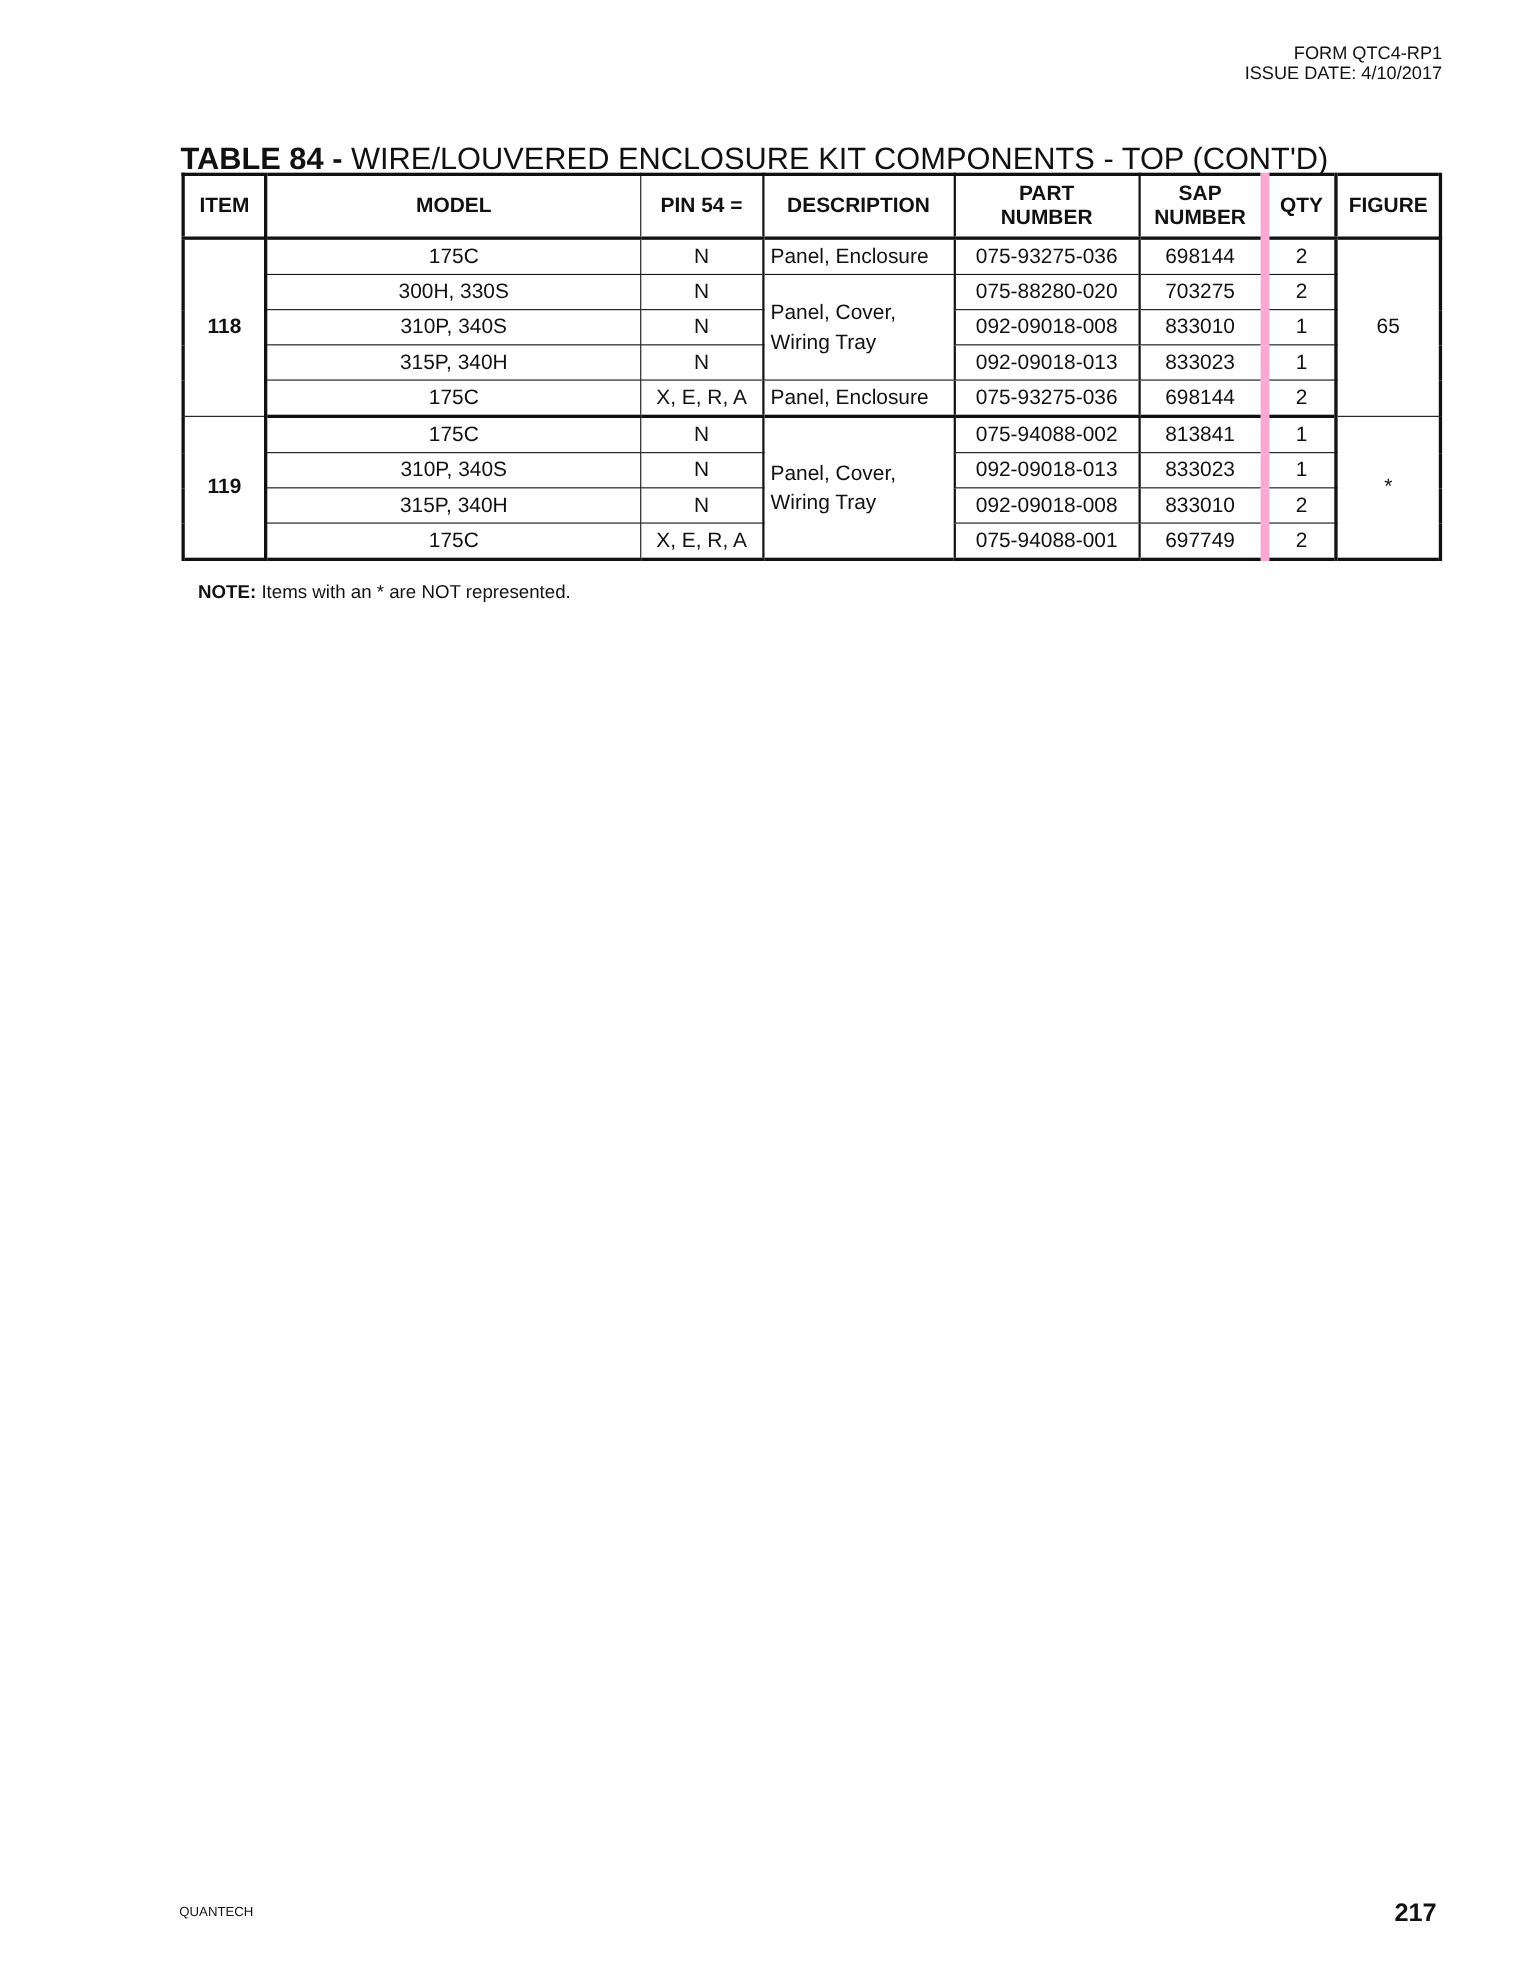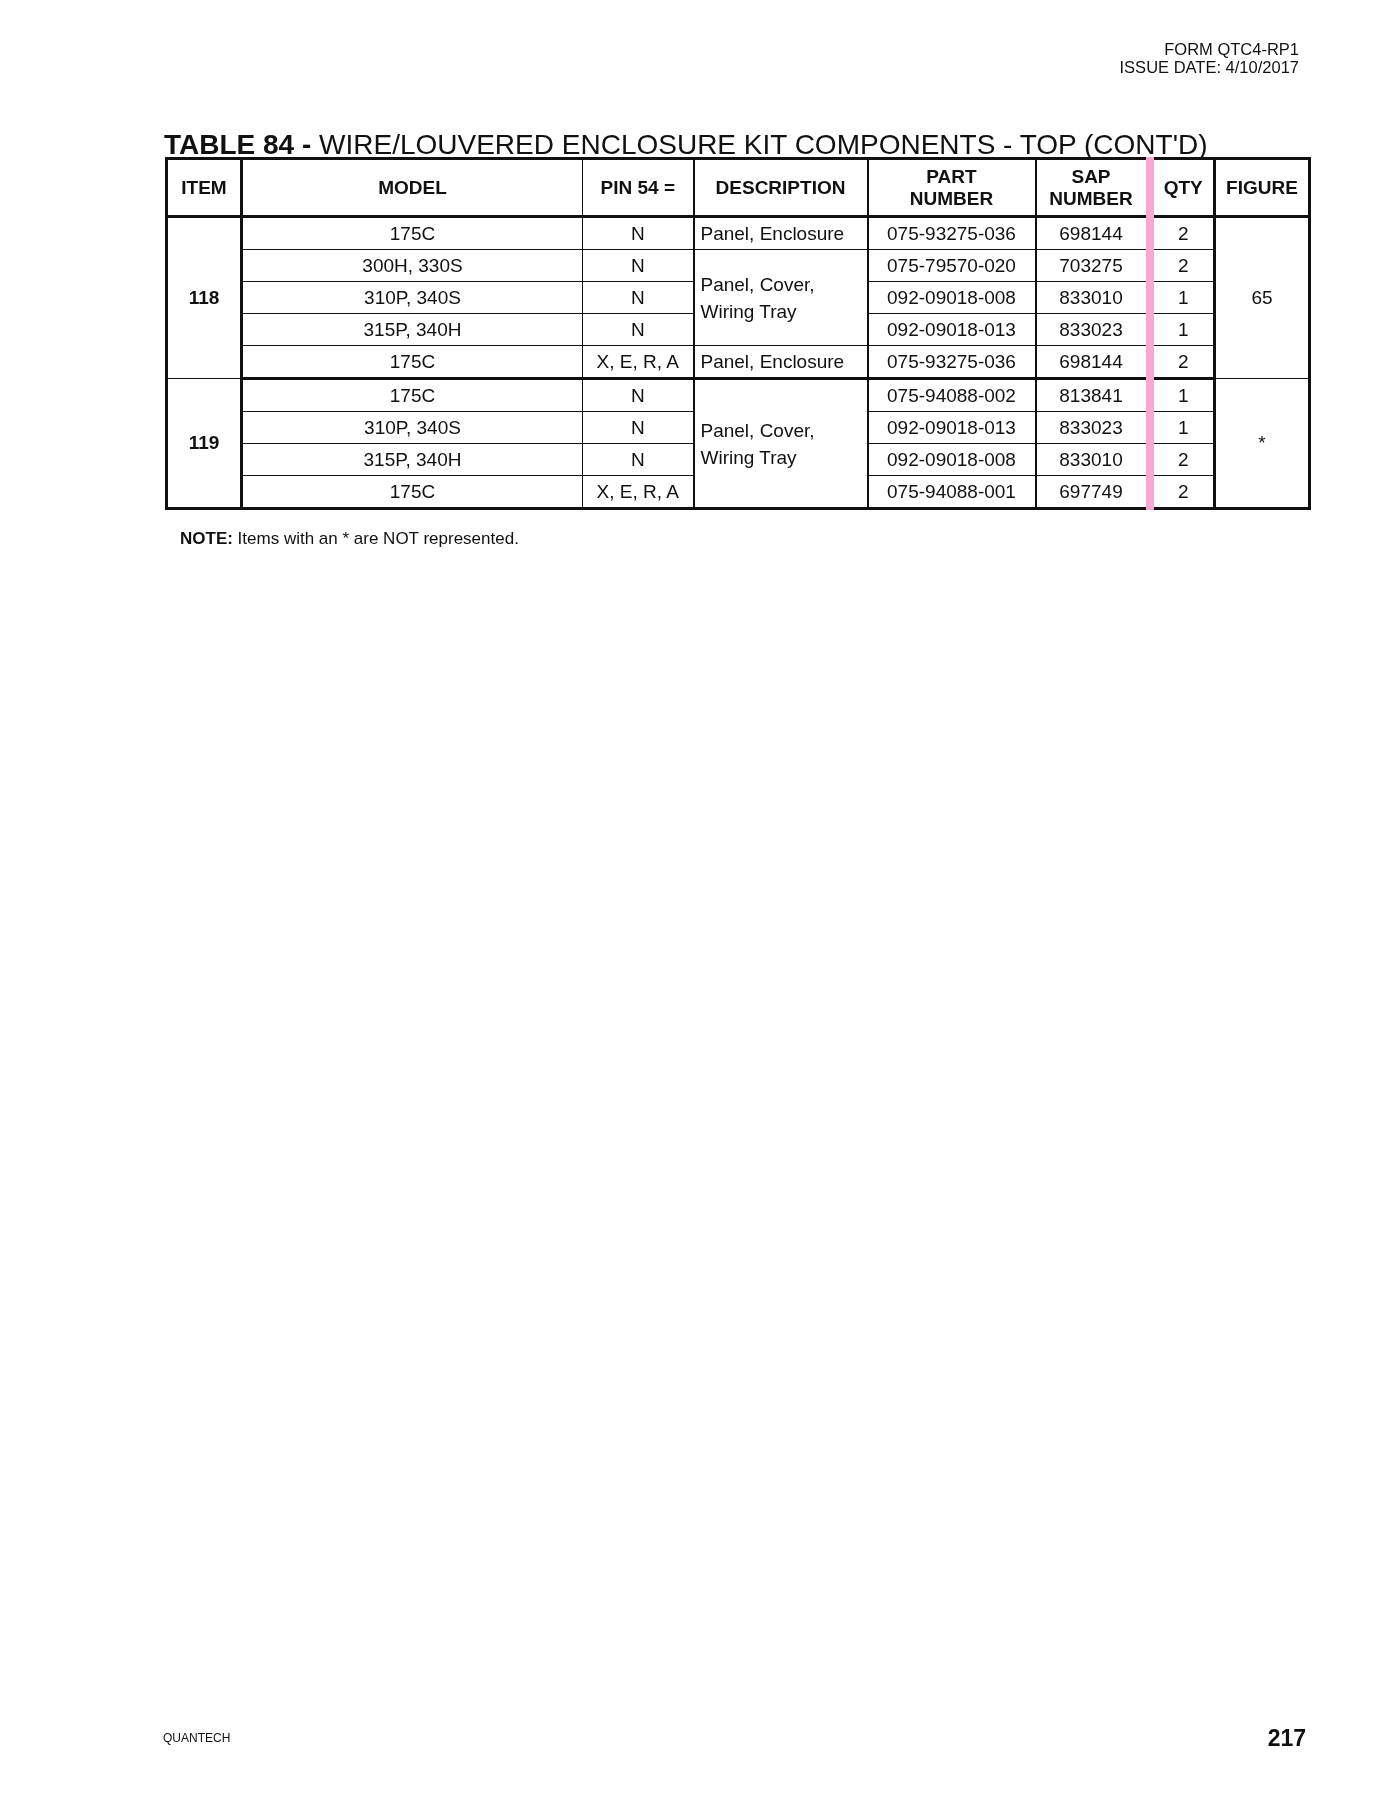--- a/index.html
+++ b/index.html
@@ -1,21 +1,21 @@
 <!DOCTYPE html>
 <html><head>
 <meta charset="utf-8">
 <style>
   html, body { margin: 0; padding: 0; background: #ffffff; }
   body {
     width: 1391px; height: 1800px; position: relative; overflow: hidden;
     font-family: "Liberation Sans", sans-serif; color: #111111;
   }
   .form-header {
-    position: absolute; right: 92px; top: 40px;
+    position: absolute; right: 80px; top: 40px;
     text-align: right; font-size: 16.5px; line-height: 18px;
   }
   .table-title {
     position: absolute; left: 164px; top: 132px;
     font-size: 28px; line-height: 26px; white-space: nowrap;
   }
   .table-title .b { font-weight: bold; }
   table.parts {
     position: absolute; left: 165px; top: 157px;
     border-collapse: collapse; table-layout: fixed;
@@ -98,21 +98,21 @@
       <td class="desc">Panel, Enclosure</td>
       <td class="part">075-93275-036</td>
       <td class="sap">698144</td>
       <td class="qty">2</td>
       <td class="fig" rowspan="5">65</td>
     </tr>
     <tr>
       <td>300H, 330S</td>
       <td>N</td>
       <td class="desc-multi" rowspan="3">Panel, Cover, Wiring Tray</td>
-      <td class="part">075-79570-020</td>
+      <td class="part">075-88280-020</td>
       <td class="sap">703275</td>
       <td class="qty">2</td>
     </tr>
     <tr>
       <td>310P, 340S</td>
       <td>N</td>
       <td class="part">092-09018-008</td>
       <td class="sap">833010</td>
       <td class="qty">1</td>
     </tr>

